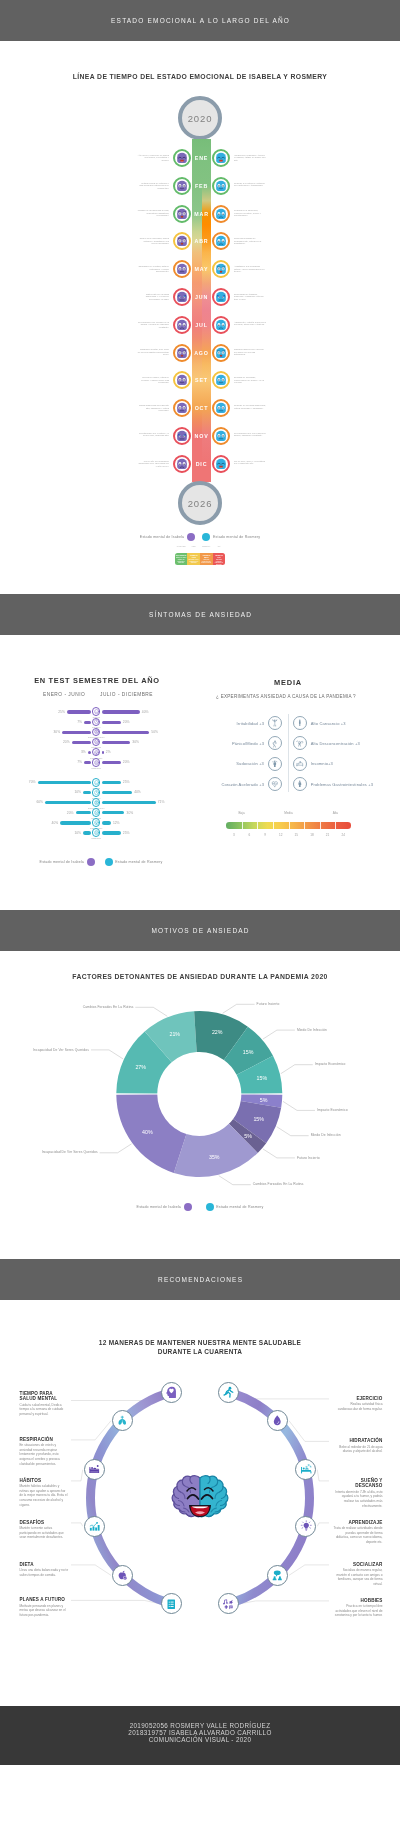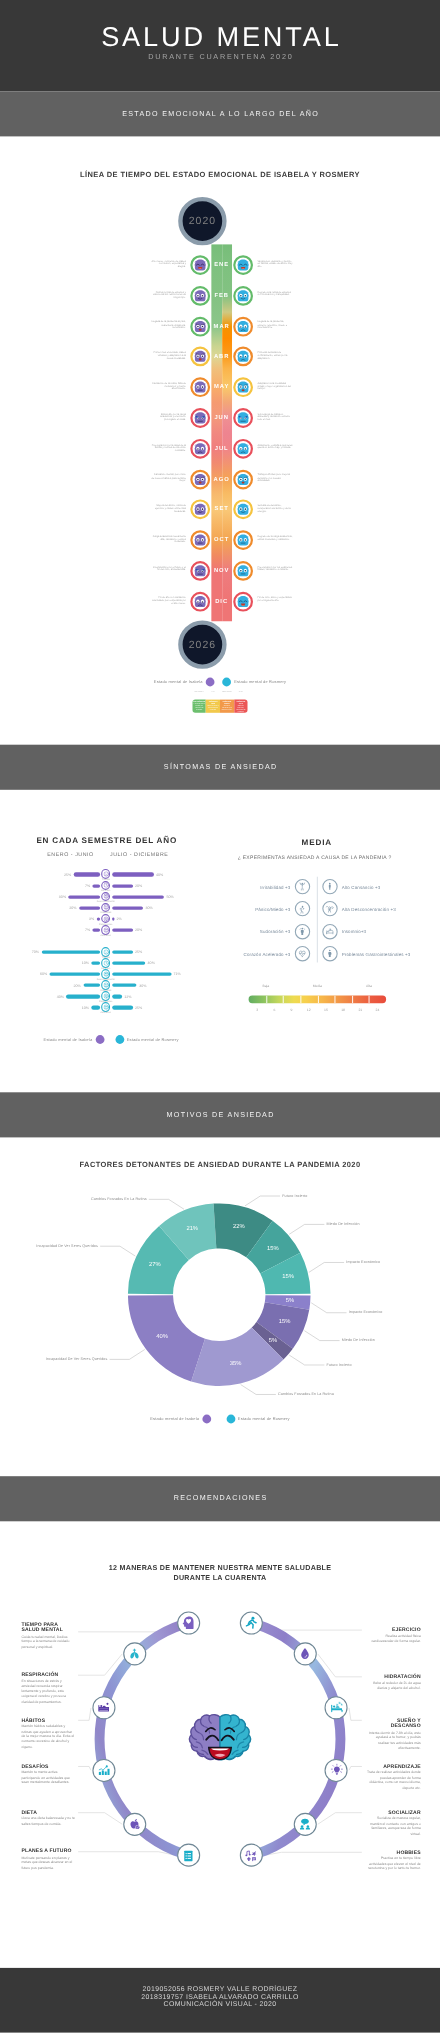--- a/index.html
+++ b/index.html
@@ -9,21 +9,21 @@
 .page{width:400px;position:relative;overflow:hidden}
 .hero{background:#383838;height:83px;display:flex;flex-direction:column;align-items:center;justify-content:flex-start;padding-top:24px}
 .hero-title{color:#ffffff;font-size:24.7px;letter-spacing:2.6px;font-weight:400;line-height:22px;padding-left:2.6px}
 .hero-sub{color:#a5a5a5;font-size:6.6px;letter-spacing:1.6px;font-weight:400;margin-top:3px;padding-left:1.6px}
 .band{background:#616161;height:41px;display:flex;align-items:center;justify-content:center}
 .band-label{color:#f2f2f2;font-size:6.5px;letter-spacing:1.2px;font-weight:400;padding-left:1.2px}
 .sec-title{text-align:center;font-size:6.8px;font-weight:700;letter-spacing:.38px;color:#3d3d3d}
 
 .s1{position:relative;height:553px}
 .tl-stage{position:absolute;left:0;top:55px;width:400px;height:470px}
-.yearcircle{position:absolute;left:184px;transform:translateX(-50%);width:44px;height:44px;border-radius:50%;border:4.6px solid #8b9cab;background:#0f172a;display:flex;align-items:center;justify-content:center}
+.yearcircle{position:absolute;left:200px;transform:translateX(-50%);width:44px;height:44px;border-radius:50%;border:4.6px solid #8b9cab;background:#e5e5e5;display:flex;align-items:center;justify-content:center}
 .yearcircle span{font-size:9.5px;color:#828282;letter-spacing:.9px}
 .tl-bar{position:absolute;left:192px;width:19px;display:flex;overflow:hidden}
 .tl-bar .half{width:9.5px;height:100%}
 .month-lab{position:absolute;left:201.5px;transform:translateX(-50%);font-size:5.3px;font-weight:600;letter-spacing:.85px;color:#ffffff;text-align:center;width:30px;opacity:.97}
 .node{position:absolute;width:18.2px;height:18.2px;border-radius:50%;border:2.1px solid #6cbf6e;background:#fff;display:flex;align-items:center;justify-content:center}
 .node svg{width:14px;height:11.8px;display:block}
 .note{position:absolute;font-size:2.2px;line-height:2.55px;color:#a6a6a6;width:32px;letter-spacing:.01px}
 .note.l{text-align:right}
 .note.r{text-align:left}
 .legend-row{display:flex;align-items:center;justify-content:center;gap:7.5px}
@@ -70,24 +70,20 @@
 .recnode{position:absolute;width:21px;height:21px;border-radius:50%;border:1.4px solid #6f8795;background:#fff;display:flex;align-items:center;justify-content:center}
 .recnode svg{width:12.5px;height:12.5px;display:block}
 .footer{background:#383838;height:59px;display:flex;flex-direction:column;align-items:center;justify-content:center;text-align:center;padding-bottom:6px}
 .footer div{color:#d4d4d4;font-size:6.3px;letter-spacing:.35px;line-height:7.1px;font-weight:400}
 </style>
 </head>
 <body>
 
 <div class="page">
 
-  <header class="hero">
-    <div class="hero-title">SALUD MENTAL</div>
-    <div class="hero-sub">DURANTE CUARENTENA 2020</div>
-  </header>
 
   <div class="band">
     <span class="band-label">ESTADO EMOCIONAL A LO LARGO DEL AÑO</span>
   </div>
 
   <section class="s1">
     <div class="sec-title" style="position:absolute;left:0;top:32px;width:400px">LÍNEA DE TIEMPO DEL ESTADO EMOCIONAL DE ISABELA Y ROSMERY</div>
     <div class="tl-stage" id="tl-stage">
         <div class="yearcircle" style="top:0px">
           <span>2020</span>
@@ -466,21 +462,21 @@
           <span class="d">Síntomas intensos y constantes de ansiedad.</span>
         </div>
       </div>
   </section>
 
   <div class="band">
     <span class="band-label">SÍNTOMAS DE ANSIEDAD</span>
   </div>
 
   <section class="s2">
-    <div class="bf-title" style="position:absolute;left:16px;top:41px;width:162px">EN CADA SEMESTRE DEL AÑO</div>
+    <div class="bf-title" style="position:absolute;left:16px;top:41px;width:162px">EN TEST SEMESTRE DEL AÑO</div>
     <div class="semhead" style="left:43px;top:56.5px">ENERO - JUNIO</div>
     <div class="semhead" style="left:100px;top:56.5px">JULIO - DICIEMBRE</div>
     <div id="bf-rows">
         <div class="bfrow" style="top:72.45px">
           <div class="bf-l" style="background:#7d5fc0;width:23.75px;left:67.05px"></div>
           <div class="bf-r" style="background:#7d5fc0;width:38px;left:101.60000000000001px"></div>
           <div class="bf-ic" style="left:91.9px;border-color:#7d5fc0">
             <svg viewBox="0 0 48 48" xmlns="http://www.w3.org/2000/svg">
               <circle cx="24" cy="24" r="19" stroke="#7d5fc0" fill="none" stroke-width="4" stroke-linecap="round" stroke-linejoin="round"></circle>
               <circle cx="17" cy="20" r="2" fill="#7d5fc0"></circle>

